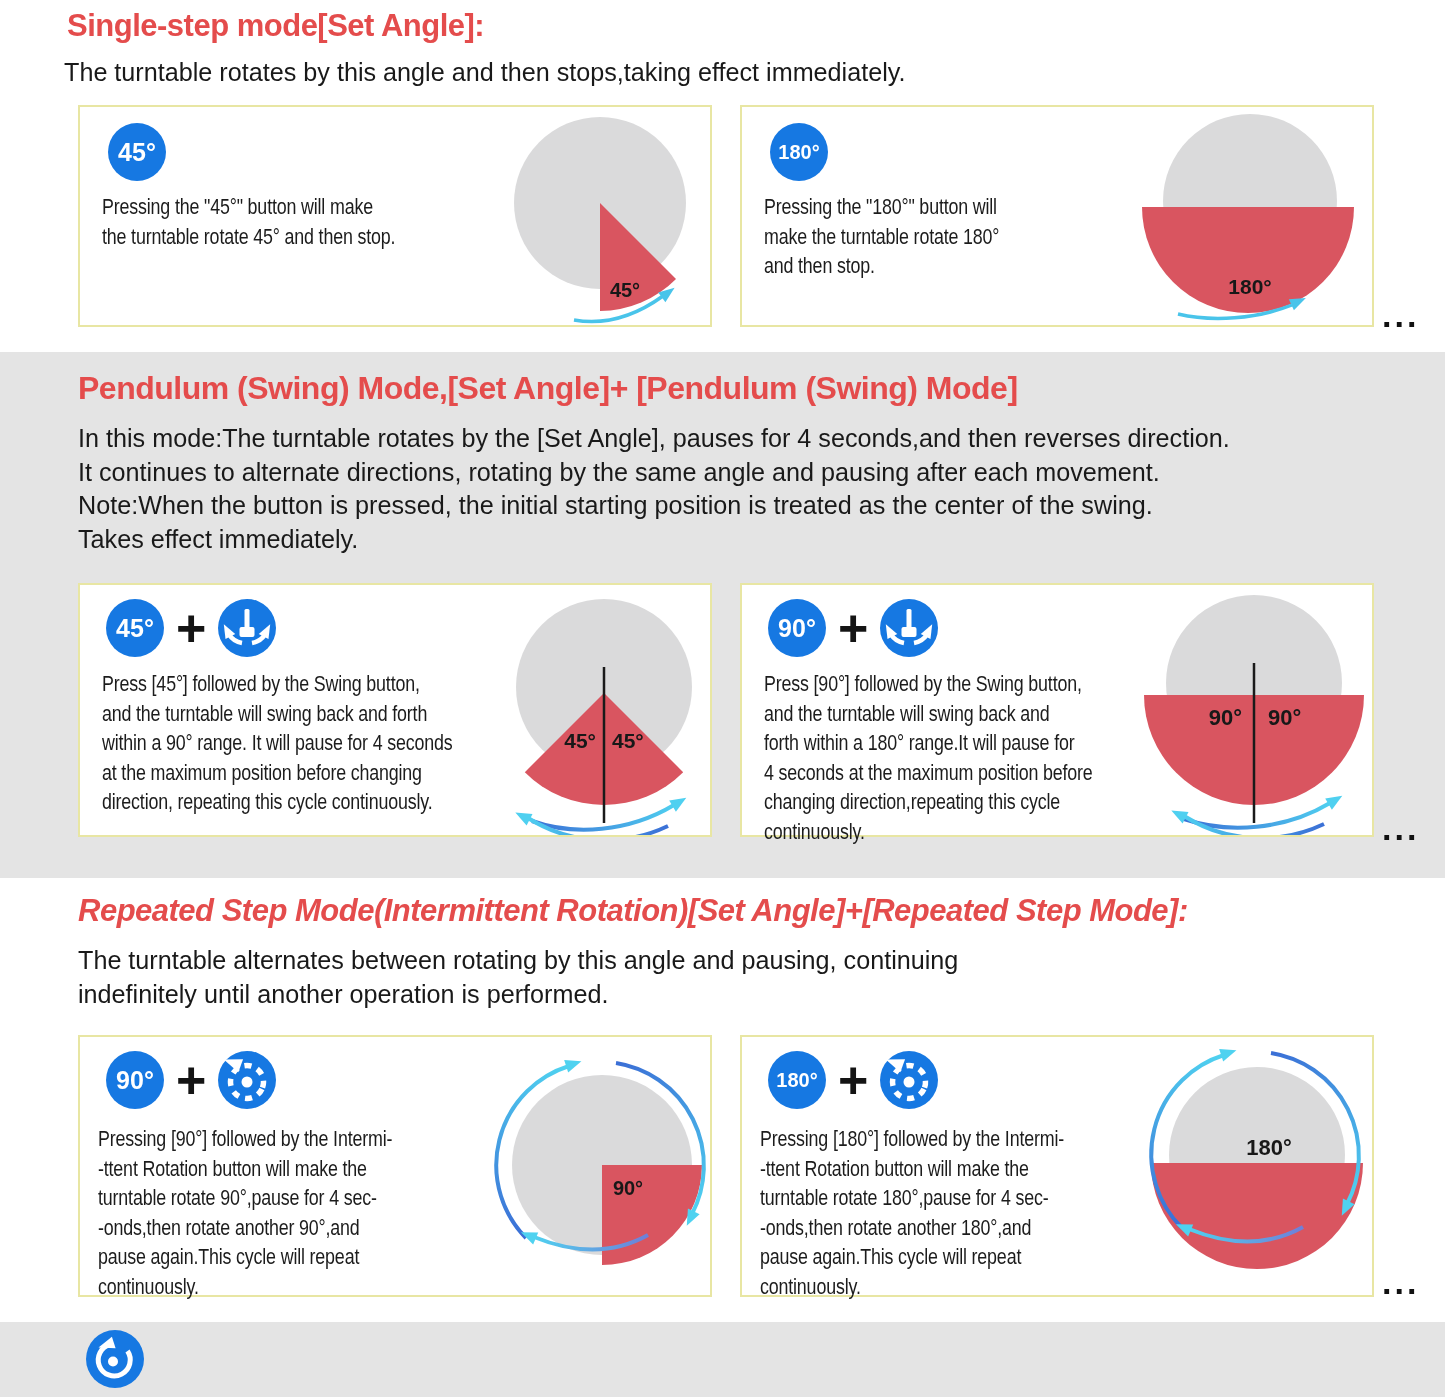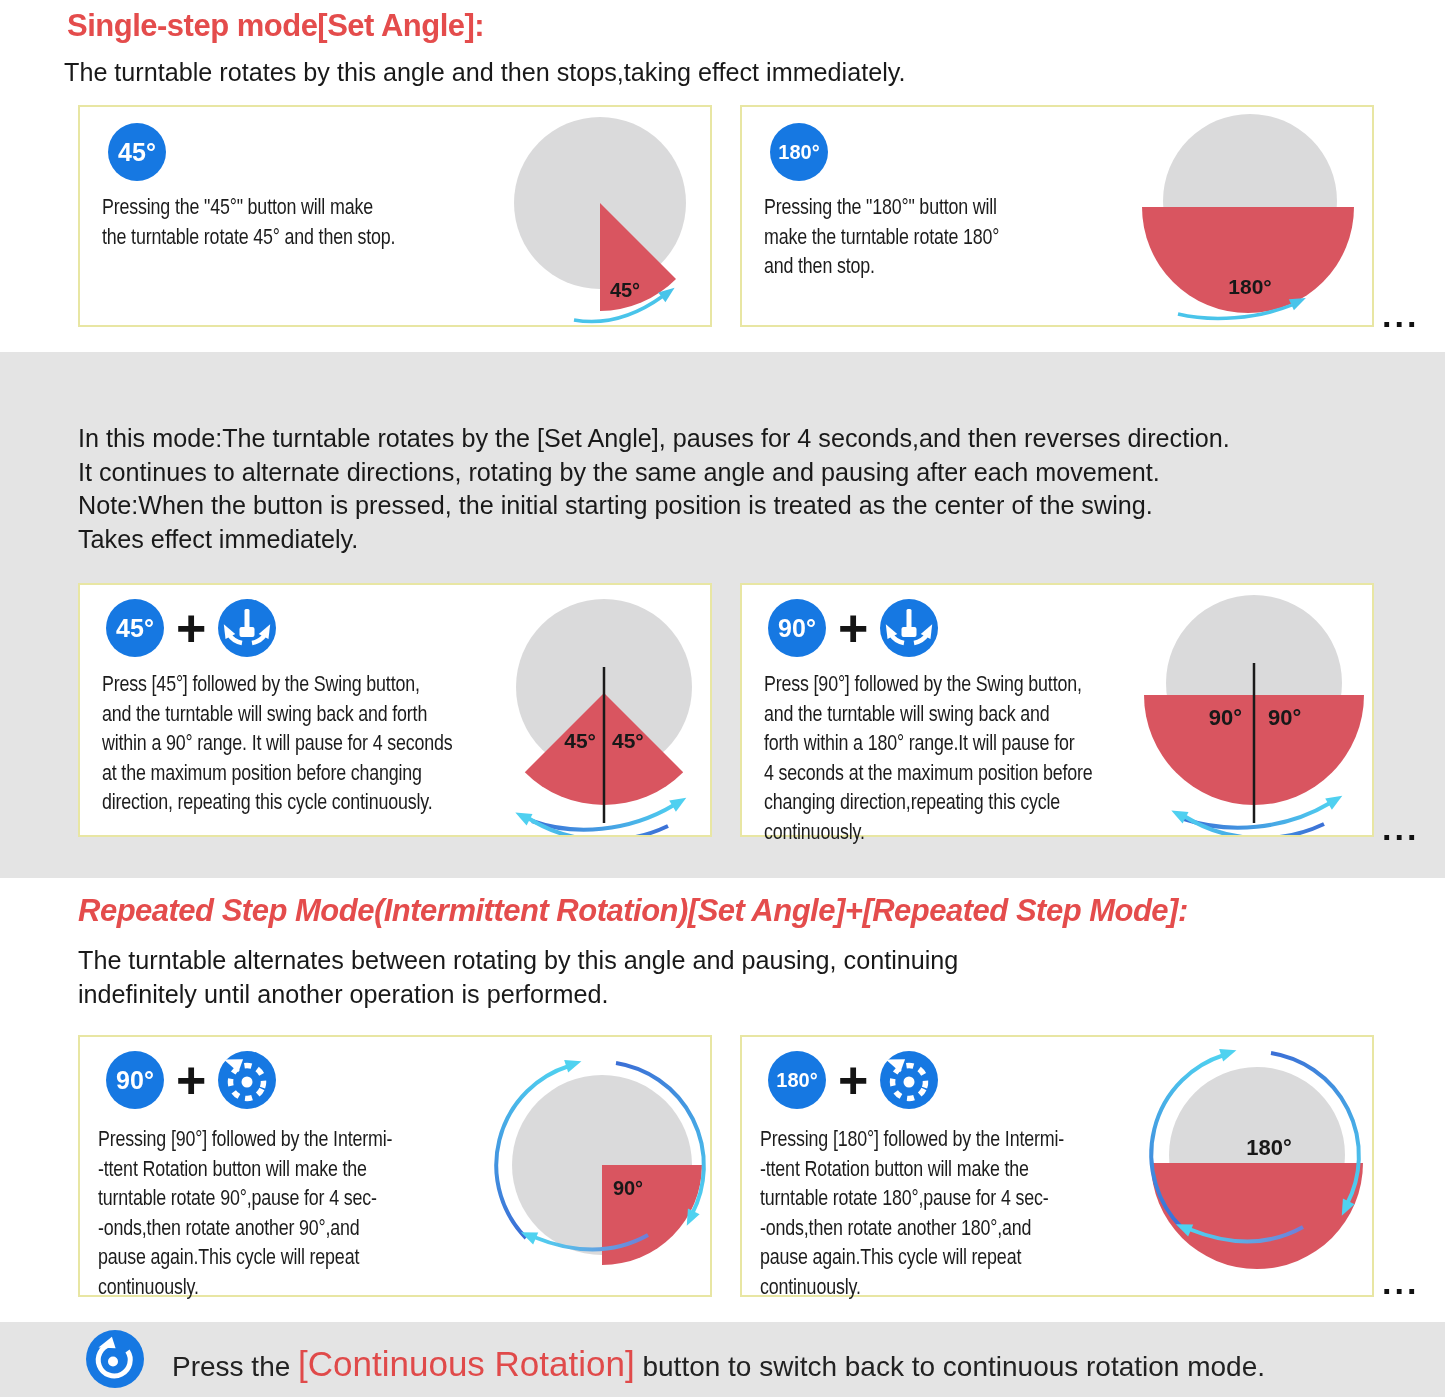--- a/index.html
+++ b/index.html
@@ -71,20 +71,21 @@
     </div>
     <div class="card-text" style="left:22px;top:86px;">
       <div>Pressing the "180°" button will</div>
       <div>make the turntable rotate 180°</div>
       <div>and then stop.</div>
     </div>
   </div>
   <div class="more" style="left:1382px;top:305px;">...</div>
 
   <div class="band gray" style="top:352px;height:526px;">
+    <div class="sec-title" style="left:78px;top:18px;font-size:32px;">Pendulum (Swing) Mode,[Set Angle]+ [Pendulum (Swing) Mode]</div>
     <div class="desc" style="left:78px;top:70px;">
       <div>In this mode:The turntable rotates by the [Set Angle], pauses for 4 seconds,and then reverses direction.</div>
       <div>It continues to alternate directions, rotating by the same angle and pausing after each movement.</div>
       <div>Note:When the button is pressed, the initial starting position is treated as the center of the swing.</div>
       <div>Takes effect immediately.</div>
     </div>
   </div>
 
   <div class="card" style="left:78px;top:583px;height:250px;">
     <svg class="diag" width="630" height="250" viewBox="0 0 630 250">
@@ -282,20 +283,15 @@
   <div class="more" style="left:1382px;top:1272px;">...</div>
 
   <div class="band gray" style="top:1322px;height:75px;">
     <div style="position:absolute;left:86px;top:8px;width:58px;height:58px;border-radius:50%;background:#1678e2;display:flex;align-items:center;justify-content:center;">
       <svg width="58" height="58" viewBox="0 0 58 58">
         <path d="M24,14.5 A16,16 0 1 0 41.5,21" stroke="#fff" stroke-width="5" fill="none"></path>
         <path d="M11,0 L-5,-6 L-5,6 Z" transform="translate(23,14) rotate(162)" fill="#fff"></path>
         <circle cx="27" cy="31.5" r="5" fill="#fff"></circle>
       </svg>
     </div>
-    <div class="footer-row" style="left:172px;top:14px;height:48px;align-items:baseline;padding-top:8px;">
-      <span class="f-black">Press the </span>
-      <span class="f-red">[Continuous Rotation]</span>
-      <span class="f-black"> button to switch back to continuous rotation mode.</span>
-    </div>
   </div>
 
 </div>
 
 </body></html>

